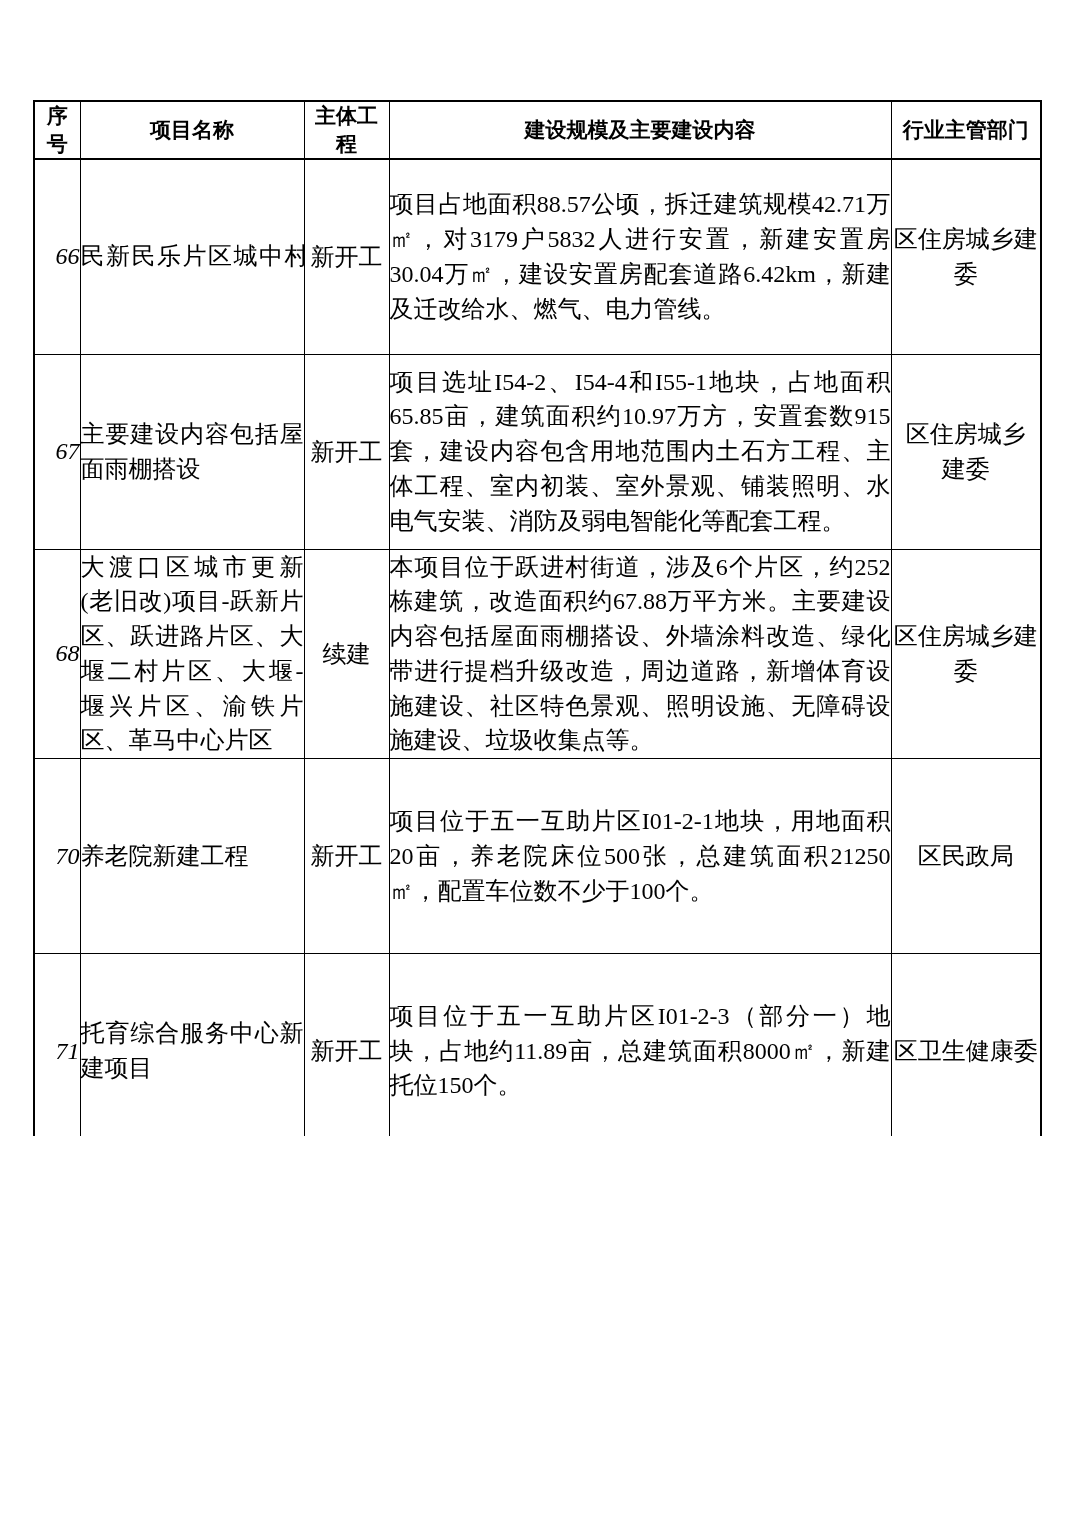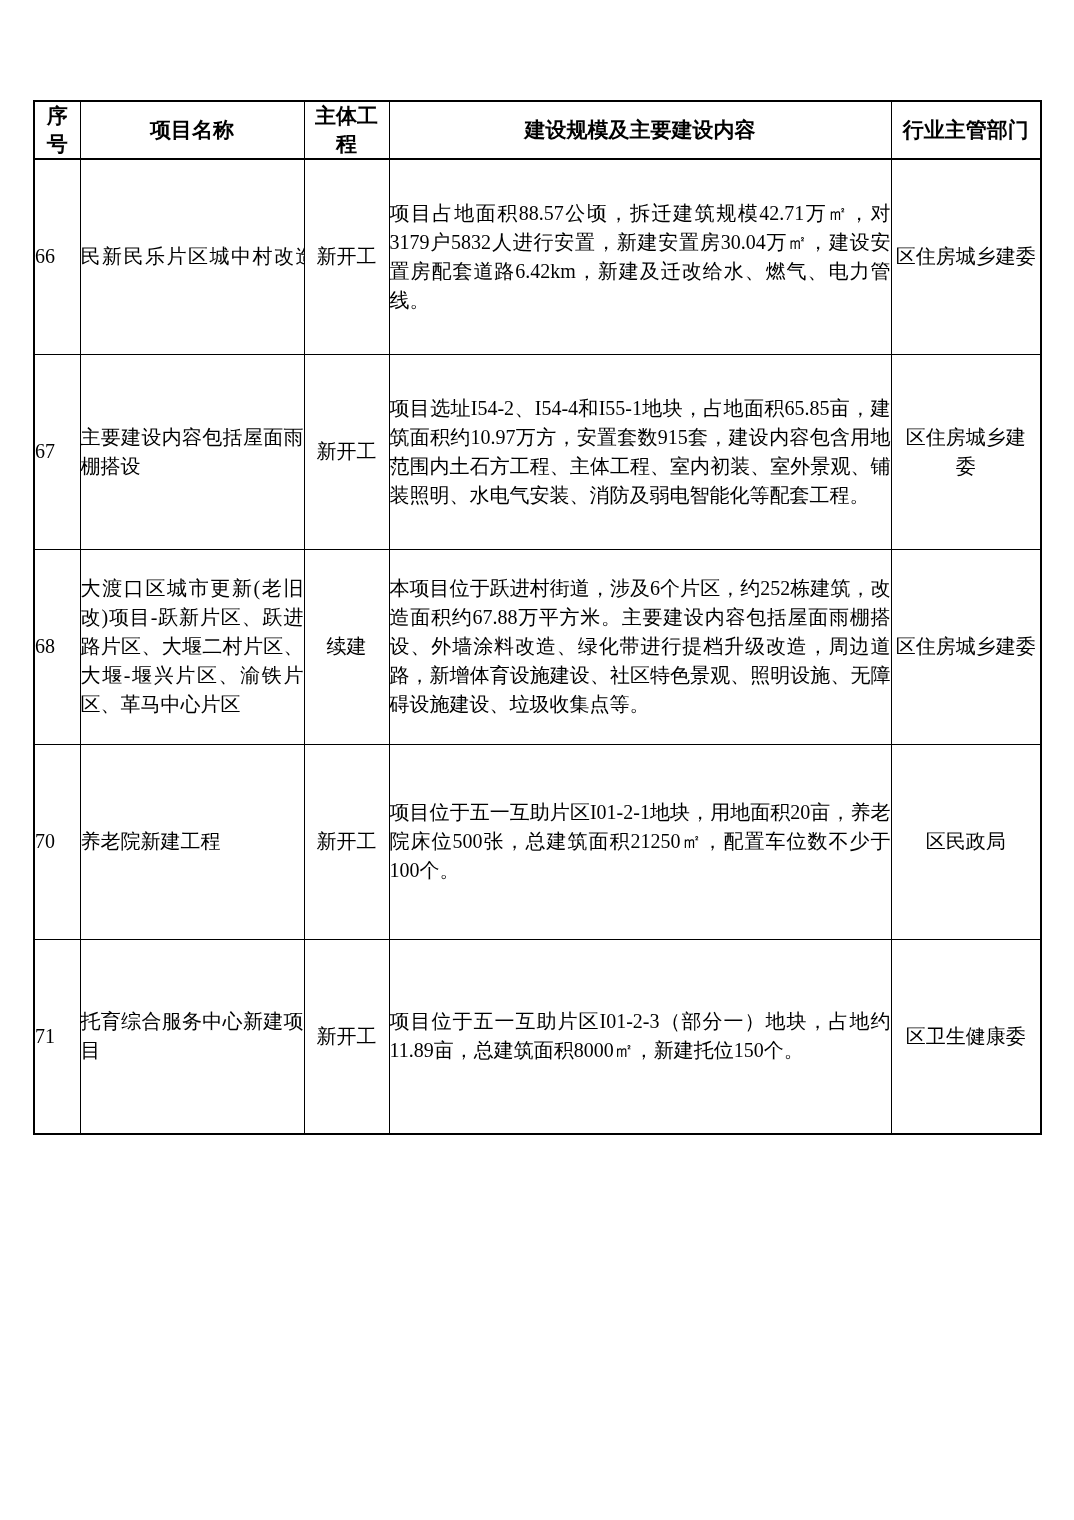--- a/index.html
+++ b/index.html
@@ -30,28 +30,28 @@
     border: 1px solid #000;
     border-bottom: 2px solid #000;
     font-weight: bold;
     font-size: 21px;
     height: 52px;
     text-align: center;
     padding: 0 2px;
   }
   table.projects td {
     border: 1px solid #000;
-    font-size: 20px;
+    font-size: 24px;
     vertical-align: middle;
     padding: 0;
     overflow: hidden;
     margin-left: 18px;
   }
   tr.data-row { height: 195px; }
-  td.col-no { text-align: left; }
+  td.col-no { text-align: right; font-style: italic; }
   td.col-name {
     text-align: justify;
     text-justify: inter-ideograph;
     padding: 2px 5px;
     line-height: 1.45;
   }
   td.col-name .name-clip {
     display: block;
     white-space: nowrap;
     overflow: hidden;

